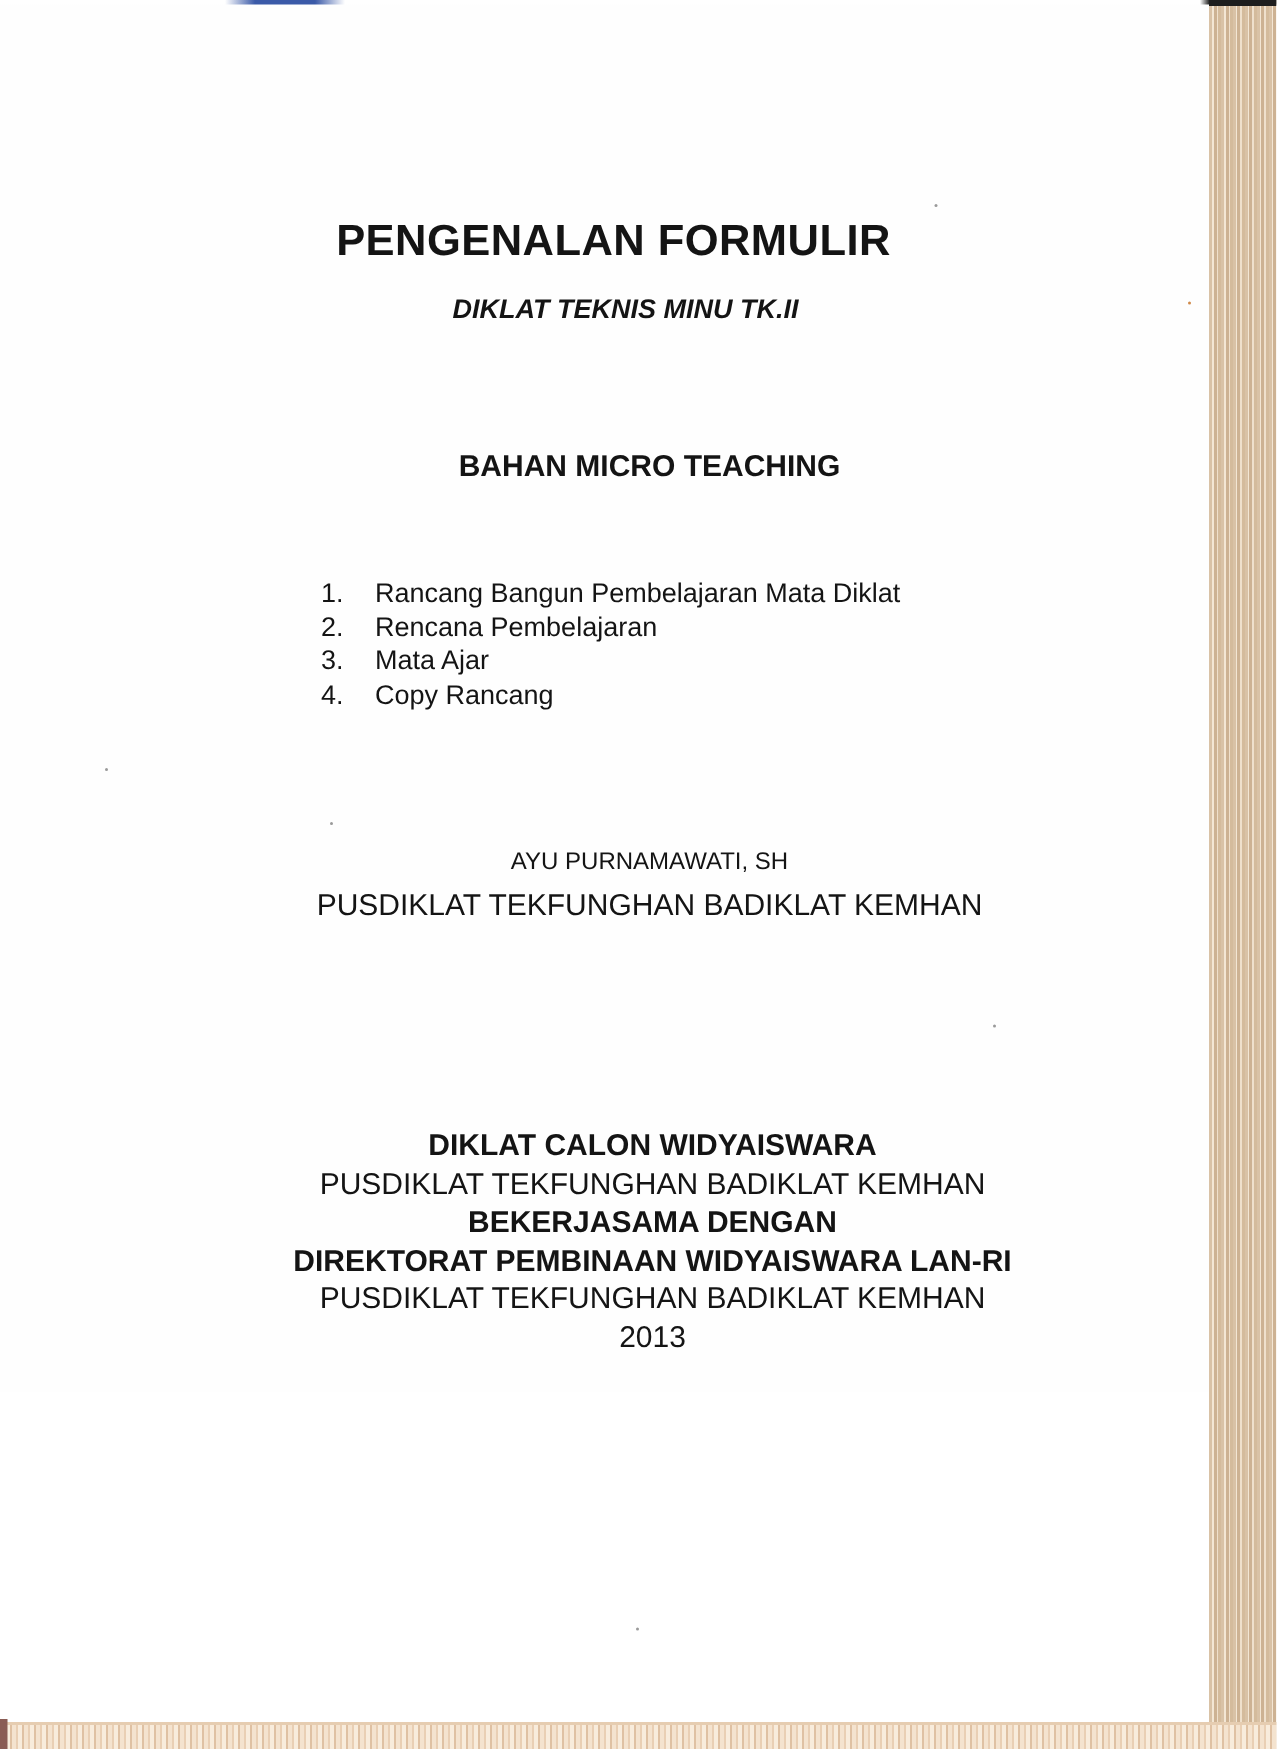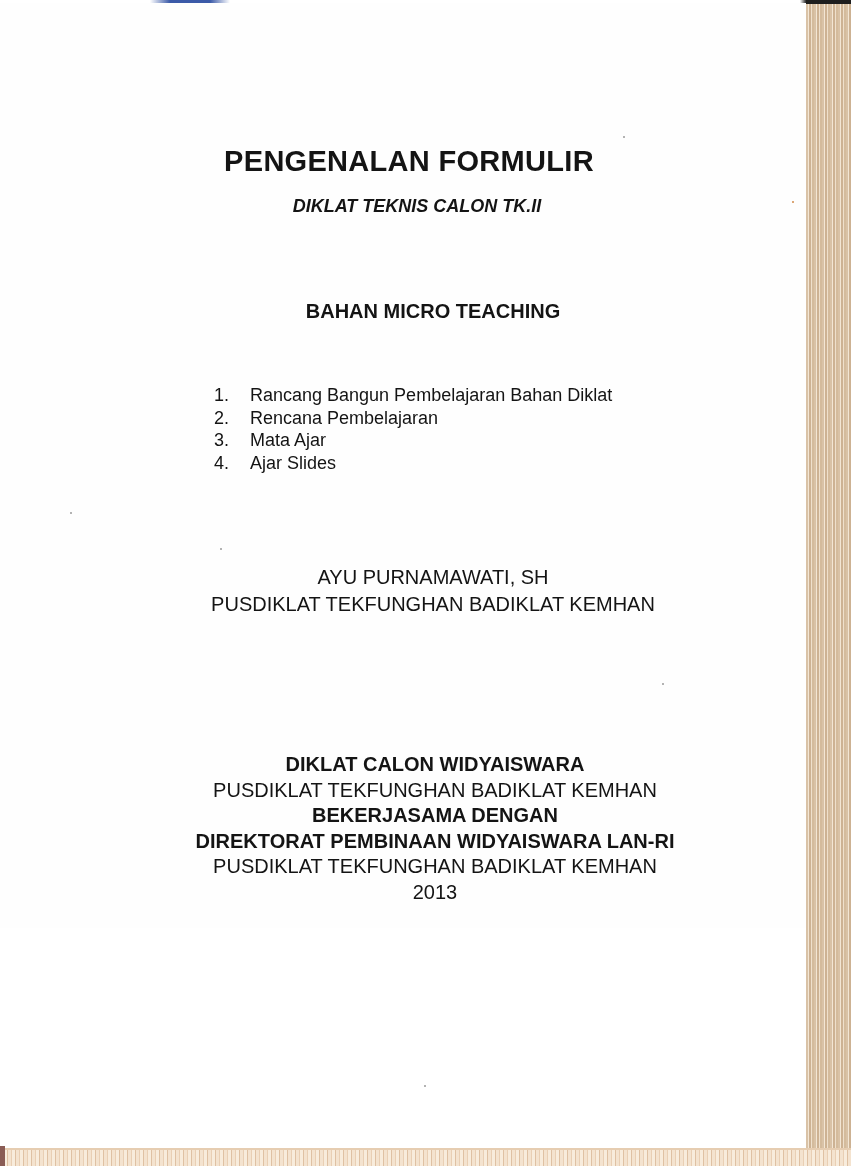--- a/index.html
+++ b/index.html
@@ -124,21 +124,21 @@
     .list li {
       display: flex;
     }
     .list .num {
       width: 36px;
       display: inline-block;
     }
     .author-name {
       top: 566px;
       left: 29px;
-      font-size: 20px;
+      font-size: 16px;
     }
     .author-org {
       top: 593px;
       left: 29px;
       font-size: 20px;
     }
     .footer-block {
       position: absolute;
       left: 0;
       top: 752px;
@@ -163,40 +163,40 @@
     .speck.orange {
       background: #d08a4a;
     }
   </style>
 </head>
 <body>
 
 <div class="page">
 
   <div class="line title">PENGENALAN FORMULIR</div>
-  <div class="line subtitle">DIKLAT TEKNIS CALON TK.II</div>
+  <div class="line subtitle">DIKLAT TEKNIS MINU TK.II</div>
 
   <div class="line section-heading">BAHAN MICRO TEACHING</div>
 
   <ol class="list">
     <li>
       <span class="num">1.</span>
-      <span>Rancang Bangun Pembelajaran Bahan Diklat</span>
+      <span>Rancang Bangun Pembelajaran Mata Diklat</span>
     </li>
     <li>
       <span class="num">2.</span>
       <span>Rencana Pembelajaran</span>
     </li>
     <li>
       <span class="num">3.</span>
       <span>Mata Ajar</span>
     </li>
     <li>
       <span class="num">4.</span>
-      <span>Ajar Slides</span>
+      <span>Copy Rancang</span>
     </li>
   </ol>
 
   <div class="line author-name">AYU PURNAMAWATI, SH</div>
   <div class="line author-org">PUSDIKLAT TEKFUNGHAN BADIKLAT KEMHAN</div>
 
   <div class="footer-block">
     <div class="fl bold">DIKLAT CALON WIDYAISWARA</div>
     <div class="fl">PUSDIKLAT TEKFUNGHAN BADIKLAT KEMHAN</div>
     <div class="fl bold">BEKERJASAMA DENGAN</div>

